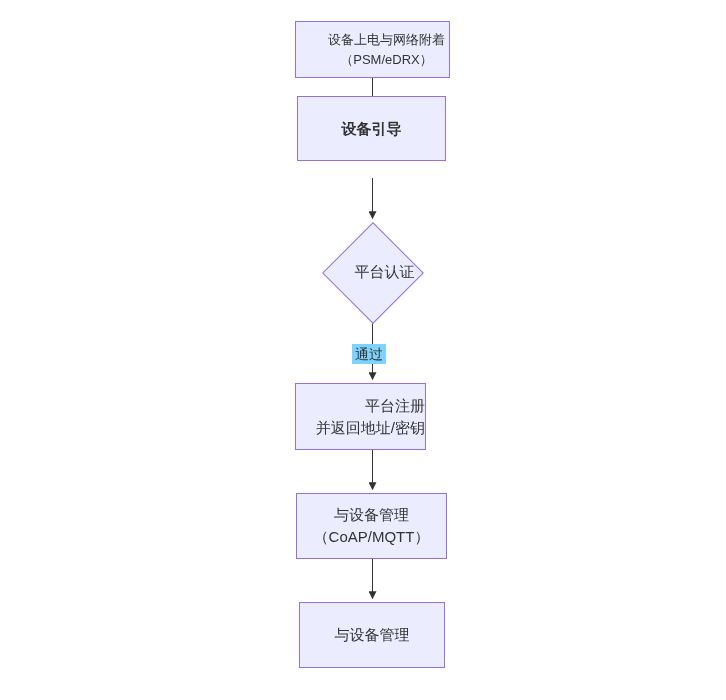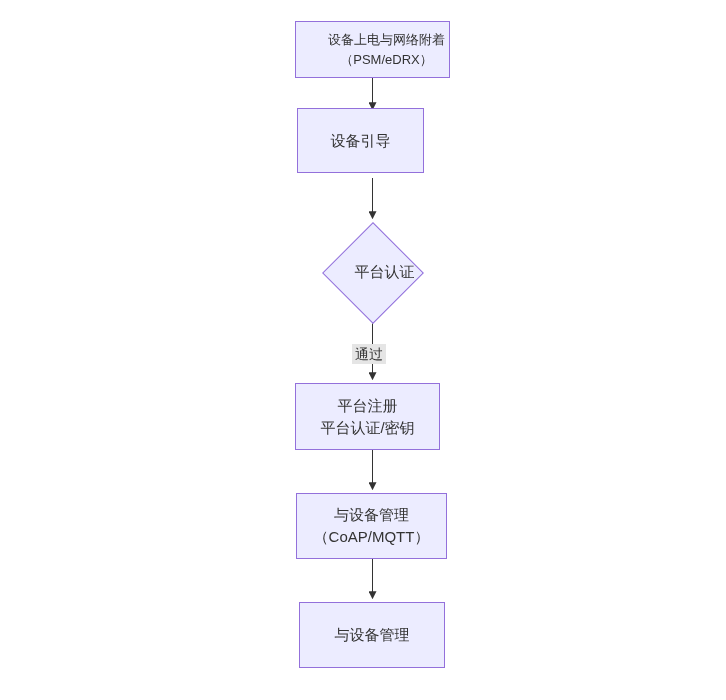--- a/index.html
+++ b/index.html
@@ -68,21 +68,21 @@
     align-items: center;
     justify-content: center;
     color: #333333;
     font-size: 15px;
   }
   .edge-label {
     position: absolute;
     left: 352px;
     top: 344px;
     padding: 1px 3px;
-    background: #e5e5e5;
+    background: #7dd3fc;
     color: #333333;
     font-size: 14px;
     line-height: 18px;
     text-align: center;
   }
 </style>
 </head>
 <body>
 
 <div class="canvas">
@@ -98,34 +98,34 @@
     <line x1="372.5" y1="323" x2="372.5" y2="379" stroke="#333333" stroke-width="1" marker-end="url(#arrowhead)"></line>
     <line x1="372.5" y1="450" x2="372.5" y2="489" stroke="#333333" stroke-width="1" marker-end="url(#arrowhead)"></line>
     <line x1="372.5" y1="559" x2="372.5" y2="598" stroke="#333333" stroke-width="1" marker-end="url(#arrowhead)"></line>
   </svg>
 
   <div class="node small-text" style="left:295px; top:21px; width:155px; height:57px;padding-left:28px;">
     <div>设备上电与网络附着</div>
     <div>（PSM/eDRX）</div>
   </div>
 
-  <div class="node" style="left:297px; top:108px; width:127px; height:65px;">
+  <div class="node" style="left:297px; top:96px; width:149px; height:65px;font-weight:bold;">
     <div>设备引导</div>
   </div>
 
   <div class="diamond-wrap">
     <div class="diamond-shape"></div>
     <div class="diamond-label">平台认证</div>
   </div>
 
   <div class="edge-label">通过</div>
 
-  <div class="node" style="left:295px; top:383px; width:145px; height:67px;">
+  <div class="node" style="left:295px; top:383px; width:131px; height:67px;align-items:flex-end;">
     <div>平台注册</div>
-    <div>平台认证/密钥</div>
+    <div>并返回地址/密钥</div>
   </div>
 
   <div class="node" style="left:296px; top:493px; width:151px; height:66px;">
     <div>与设备管理</div>
     <div>（CoAP/MQTT）</div>
   </div>
 
   <div class="node" style="left:299px; top:602px; width:146px; height:66px;">
     <div>与设备管理</div>
   </div>

